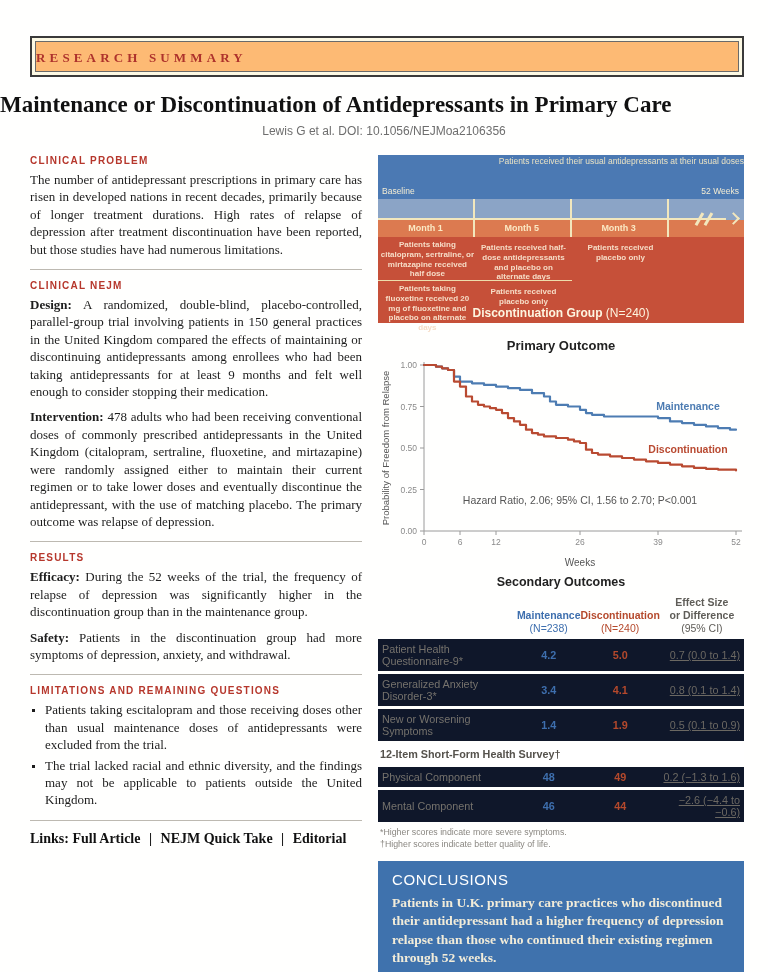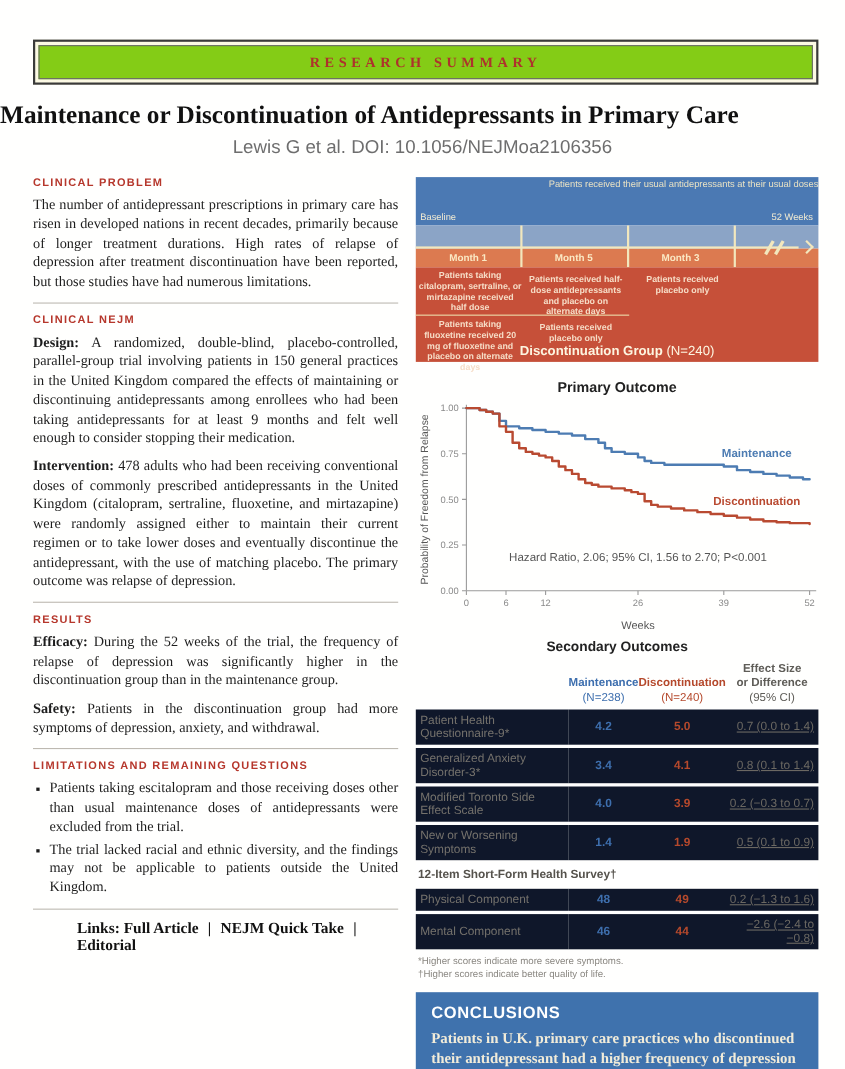--- a/index.html
+++ b/index.html
@@ -2,46 +2,46 @@
 <html><head>
 <meta charset="utf-8">
 <style>
   * { margin:0; padding:0; box-sizing:border-box; }
   html,body { background:#ffffff; }
   .page { position:relative; width:768px; height:972px; background:#fffffe; overflow:hidden;
           font-family:"Liberation Serif", serif; color:#1c1c1c; }
 
   
   .banner { margin:36px 24px 0 30px; border:2px solid #3a3a3a; background:#fcf9e4; padding:3px; }
-  .banner-inner { border:1px solid #6a6a6a; background:#84cc16; text-align:center; padding:6px 0 5px; }
+  .banner-inner { border:1px solid #6a6a6a; background:#fdba74; text-align:left; padding:6px 0 5px; }
   .banner-inner span { font-family:"Liberation Serif", serif; font-size:13px; letter-spacing:0.32em;
           color:#ae322c; font-weight:600; }
 
   
   h1.title { text-align:left; font-size:23px; font-weight:bold; margin-top:15px; color:#111; }
-  .byline { text-align:center; font-family:"Liberation Sans", sans-serif; font-size:17px;
+  .byline { text-align:center; font-family:"Liberation Sans", sans-serif; font-size:12px;
             color:#6e6e6e; margin-top:6px; }
 
   
   .cols { display:flex; margin:17px 24px 0 30px; gap:16px; }
   .col-left { width:332px; flex:0 0 332px; }
   .col-right { flex:1; min-width:0; }
 
   .shead { font-family:"Liberation Sans", sans-serif; font-size:10px; font-weight:bold;
            letter-spacing:0.12em; color:#b6372c; margin-bottom:5px; }
   p.body { font-size:13px; line-height:1.34; text-align:justify; color:#1d1d1d; }
   p.body + p.body { margin-top:8px; }
   .lead { font-weight:bold; }
   hr.rule { border:none; border-top:1px solid #bdb9b1; margin:11px 0 10px; }
 
   ul.limits { list-style:square; padding-left:15px; margin-top:2px; }
   ul.limits li { font-size:13px; line-height:1.34; text-align:justify; margin-bottom:3px; }
   ul.limits li::marker { font-size:10px; }
 
-  .links { font-size:14px; font-weight:bold; color:#111; margin-top:3px;margin-left:40px; }
+  .links { font-size:14px; font-weight:bold; color:#111; margin-top:3px; }
   .links .sep { margin:0 5px; }
   .links .link { cursor:pointer; }
 
   
   .fig { position:relative; width:100%; height:168px; font-family:"Liberation Sans", sans-serif; }
   .fig-blue { position:absolute; top:0; left:0; right:0; height:44px; background:#4b79b3; }
   .fig-title { text-align:center; font-size:13px; color:#f7f1dc; padding-top:4px; }
   .fig-title .bold { font-weight:bold; }
   .fig-sub { text-align:right; font-size:8.5px; color:#e9e2c4; margin-top:1px; }
   .fig-ends { position:absolute; top:31px; left:4px; right:5px; display:flex;
@@ -89,21 +89,21 @@
   tr.band td { background:#0f172a; }
   td.lab { color:#75726c; padding-left:4px; }
   td.vm { color:#3e6fae; font-weight:bold; text-align:center; }
   td.vd { color:#b5492c; font-weight:bold; text-align:center; }
   td.ve { color:#6b6862; text-align:right; padding-right:4px;text-decoration:underline; }
   td.subhead { font-weight:bold; color:#55524c; background:#fff; padding-left:2px; }
   .fnotes { font-size:8.8px; color:#8a8781; line-height:1.35; margin-top:2px; padding-left:2px; }
 
   
   .conc { background:#3f72ad; margin-top:10px; padding:10px 14px 13px; }
-  .conc h3 { font-family:"Liberation Sans", sans-serif; font-size:15px; font-weight:bold;
+  .conc h3 { font-family:"Liberation Sans", sans-serif; font-size:15px; font-weight:normal;
              color:#ffffff; letter-spacing:0.04em; margin-bottom:6px; }
   .conc p { font-family:"Liberation Serif", serif; font-weight:bold; font-size:13.5px;
             line-height:1.36; color:#f2ecd9; }
 </style>
 </head>
 <body>
 
 <div class="page">
 
   <div class="banner">
@@ -268,45 +268,39 @@
               <td class="vd">5.0</td>
               <td class="ve">0.7 (0.0 to 1.4)</td>
             </tr>
             <tr class="band">
               <td class="lab">Generalized Anxiety Disorder-3*</td>
               <td class="vm">3.4</td>
               <td class="vd">4.1</td>
               <td class="ve">0.8 (0.1 to 1.4)</td>
             </tr>
             <tr class="band">
-              <td class="lab">Modified Toronto Side Effect Scale</td>
-              <td class="vm">4.0</td>
-              <td class="vd">3.9</td>
-              <td class="ve">0.2 (−0.3 to 0.7)</td>
-            </tr>
-            <tr class="band">
               <td class="lab">New or Worsening Symptoms</td>
               <td class="vm">1.4</td>
               <td class="vd">1.9</td>
               <td class="ve">0.5 (0.1 to 0.9)</td>
             </tr>
             <tr>
               <td class="subhead" colspan="4">12-Item Short-Form Health Survey†</td>
             </tr>
             <tr class="band">
               <td class="lab">Physical Component</td>
               <td class="vm">48</td>
               <td class="vd">49</td>
               <td class="ve">0.2 (−1.3 to 1.6)</td>
             </tr>
             <tr class="band">
               <td class="lab">Mental Component</td>
               <td class="vm">46</td>
               <td class="vd">44</td>
-              <td class="ve">−2.6 (−2.4 to −0.8)</td>
+              <td class="ve">−2.6 (−4.4 to −0.6)</td>
             </tr>
           </tbody>
         </table>
         <div class="fnotes">
           <div>*Higher scores indicate more severe symptoms.</div>
           <div>†Higher scores indicate better quality of life.</div>
         </div>
       </div>
 
       <div class="conc">

